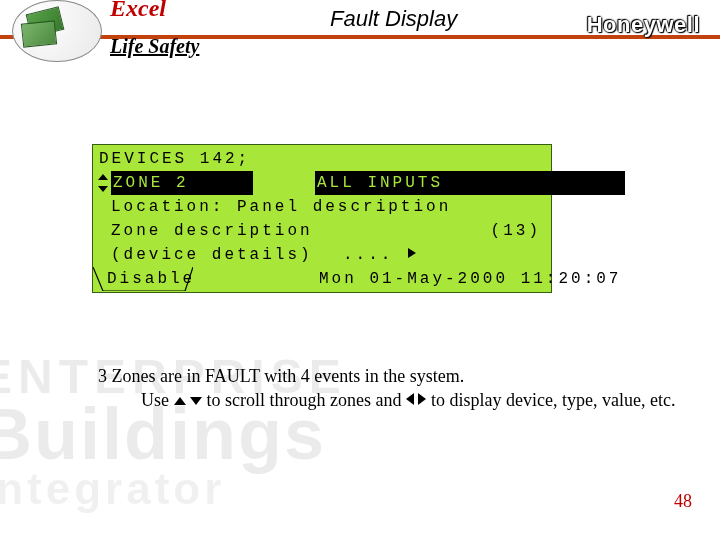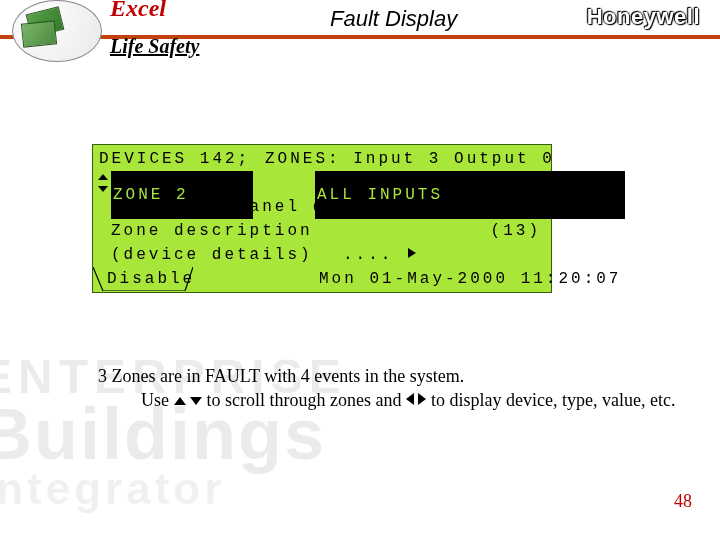--- a/index.html
+++ b/index.html
@@ -89,21 +89,21 @@
     position: absolute;
     left: 330px; top: 6px;
     font-family: Arial, sans-serif;
     font-weight: 400;
     font-style: italic;
     font-size: 22px;
     color: #000;
   }
   .honeywell {
     position: absolute;
-    right: 20px; top: 4px;
+    right: 20px; top: 12px;
     font-family: Arial, sans-serif;
     font-weight: 900;
     font-size: 22px;
     color: #fff;
     text-shadow: 0 0 2px #000, 0 0 2px #000, 1px 1px 1px #000, -1px -1px 1px #000;
     letter-spacing: 0.5px;
   }
 
   
   .lcd-wrap {
@@ -117,21 +117,21 @@
     letter-spacing: 3px;
     line-height: 24px;
     color: #000;
     padding: 2px 0 1px 0;
   }
   .lcd-row { position: relative; height: 24px; }
   .lcd-row .cell { position: absolute; top: 0; white-space: pre; }
   .lcd-inv {
     background: #000;
     color: #a8e63a;
-    padding: 12px 2px;
+    padding: 0 2px;
   }
   .arrow-updown {
     position:absolute; left:4px; top:3px;
     width:12px; height:18px;
   }
   .arrow-updown::before,
   .arrow-updown::after {
     content:""; position:absolute; left:1px;
     width:0; height:0;
     border-left:5px solid transparent;
@@ -195,21 +195,20 @@
     <div class="t1">Excel</div>
     <div class="t2">Life Safety</div>
   </div>
   <div class="slide-title">Fault Display</div>
   <div class="honeywell">Honeywell</div>
 </div>
 
 <div class="lcd-wrap">
   <div class="lcd-row">
     <span class="cell" style="left:6px">DEVICES 142;</span>
-    <span class="cell" style="left:172px">ZONES: Input 3 Output 0</span>
   </div>
   <div class="lcd-row">
     <span class="arrow-updown"></span>
     <span class="cell lcd-inv" style="left:18px; width:142px">ZONE 2</span>
     <span class="cell lcd-inv" style="left:222px; width:310px">ALL INPUTS</span>
   </div>
   <div class="lcd-row">
     <span class="cell" style="left:18px">Location: Panel description</span>
   </div>
   <div class="lcd-row">

